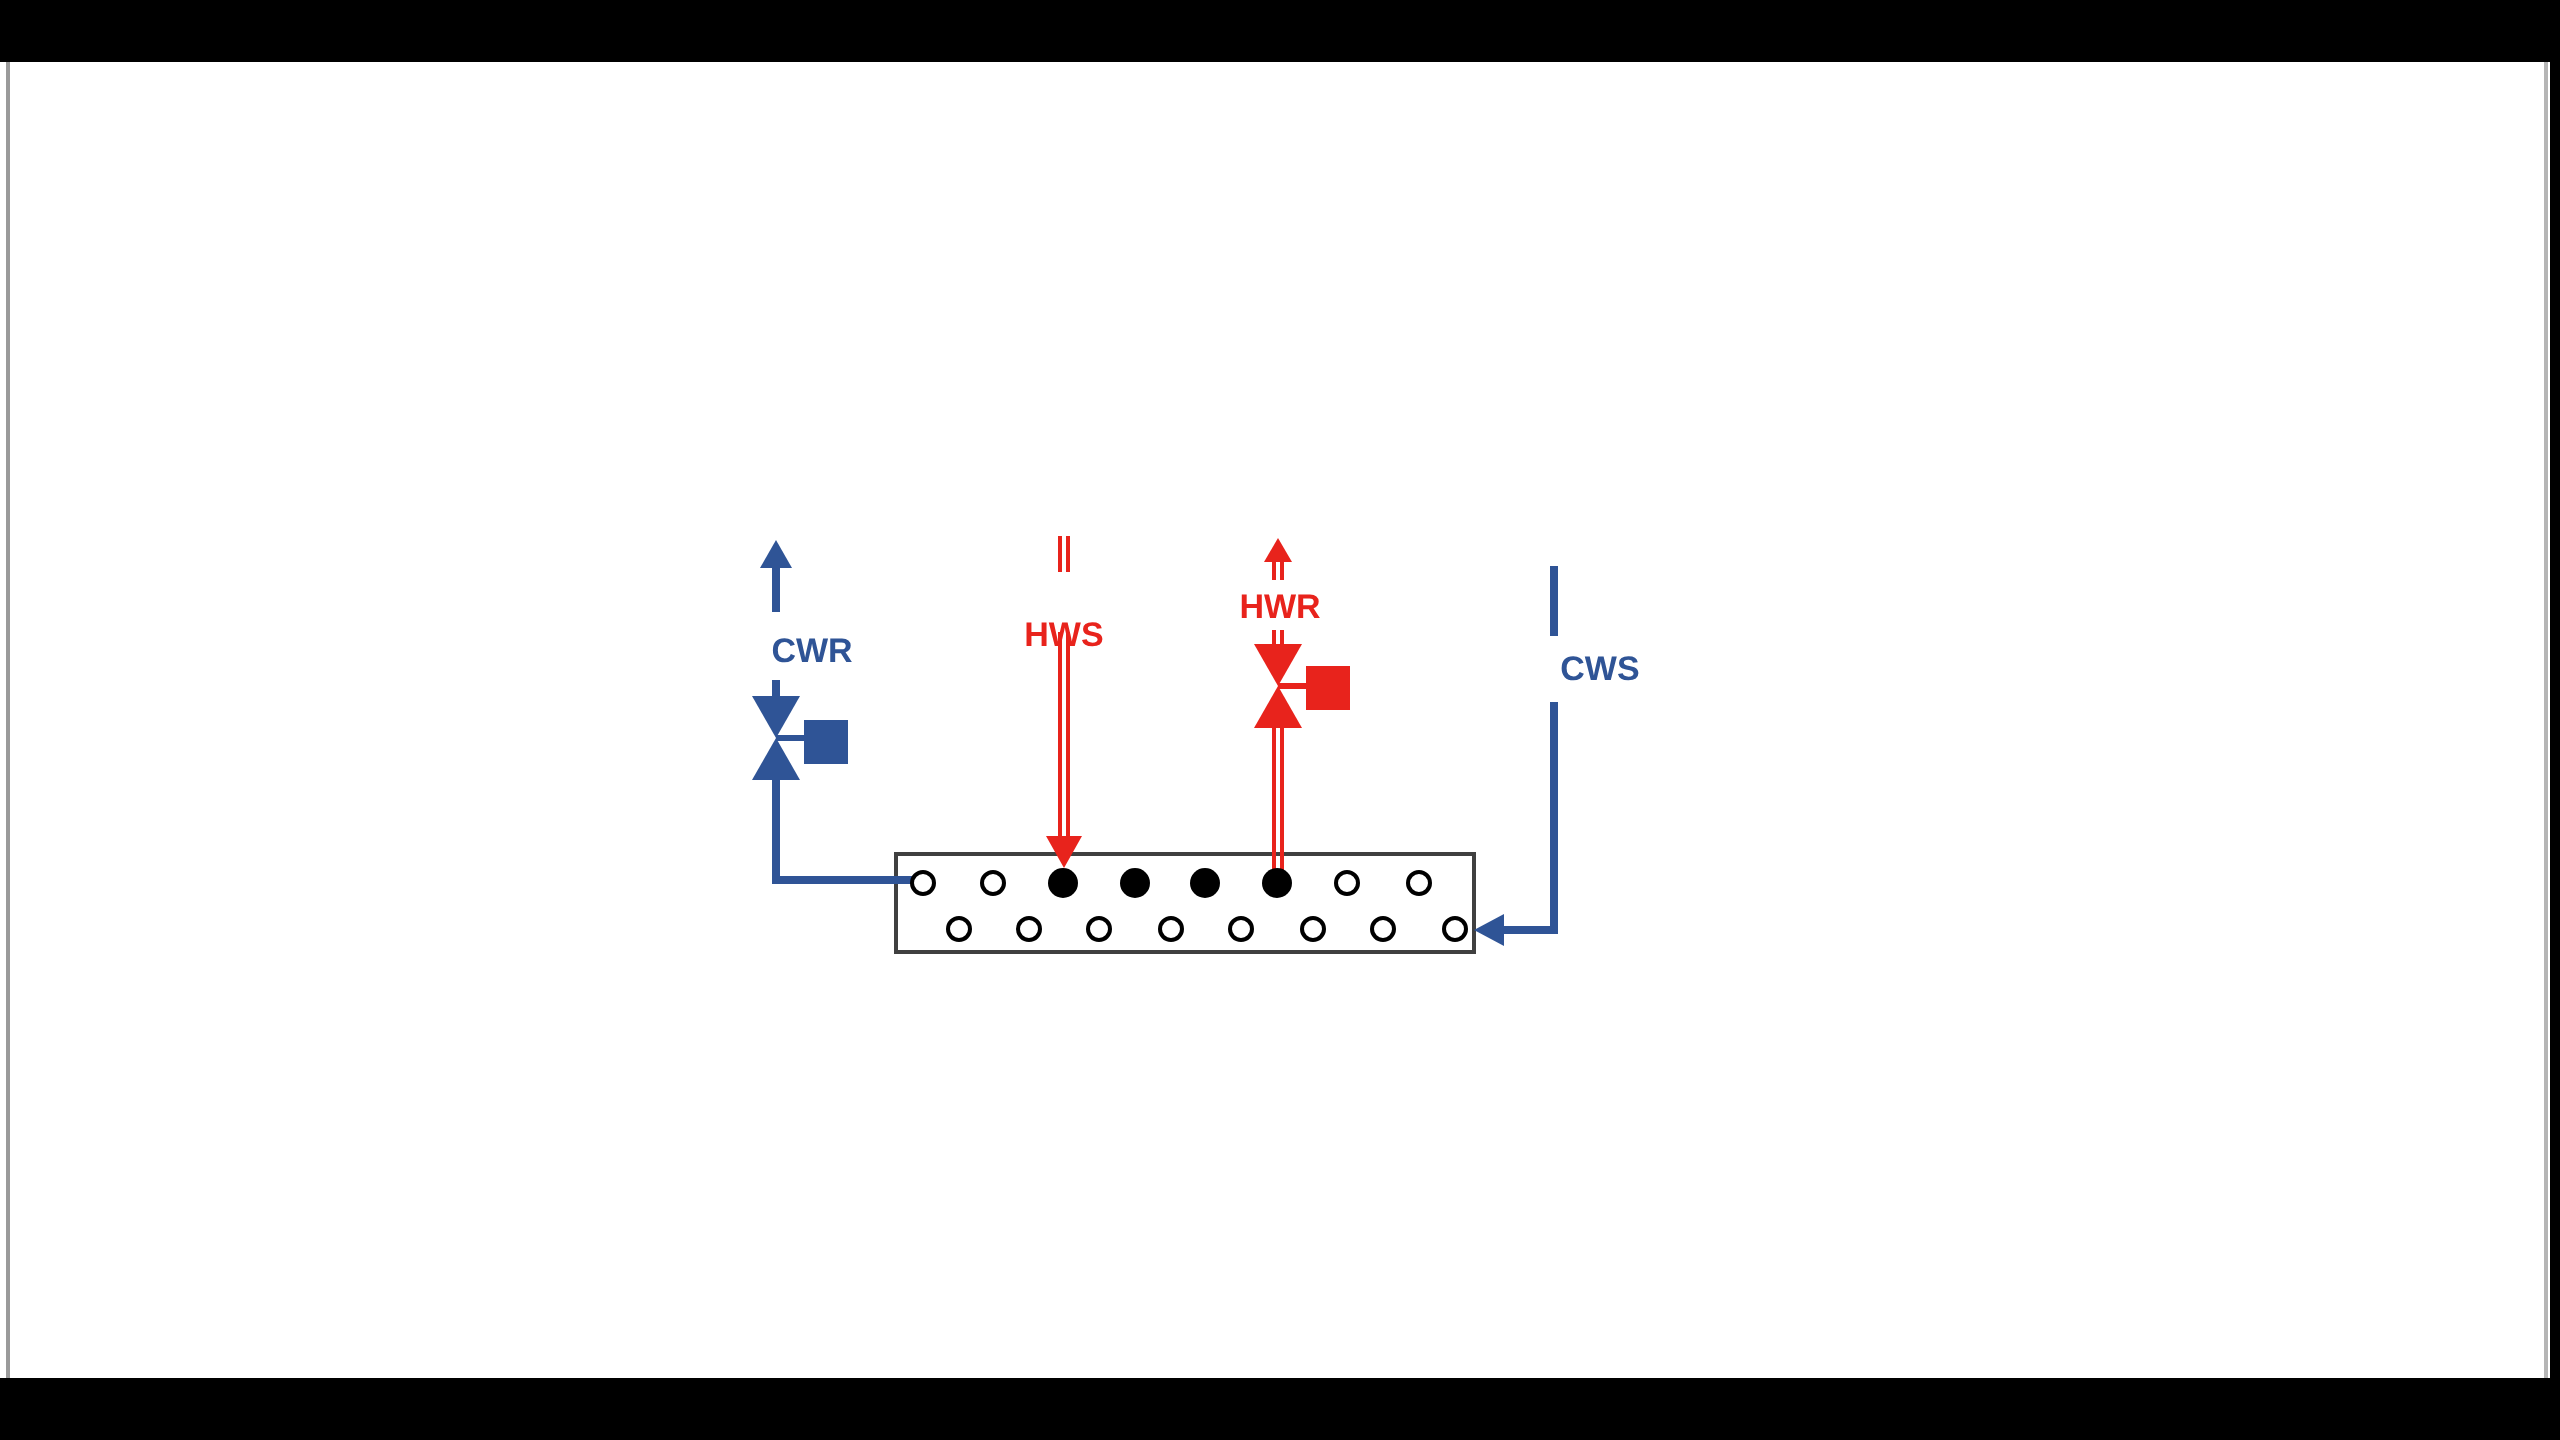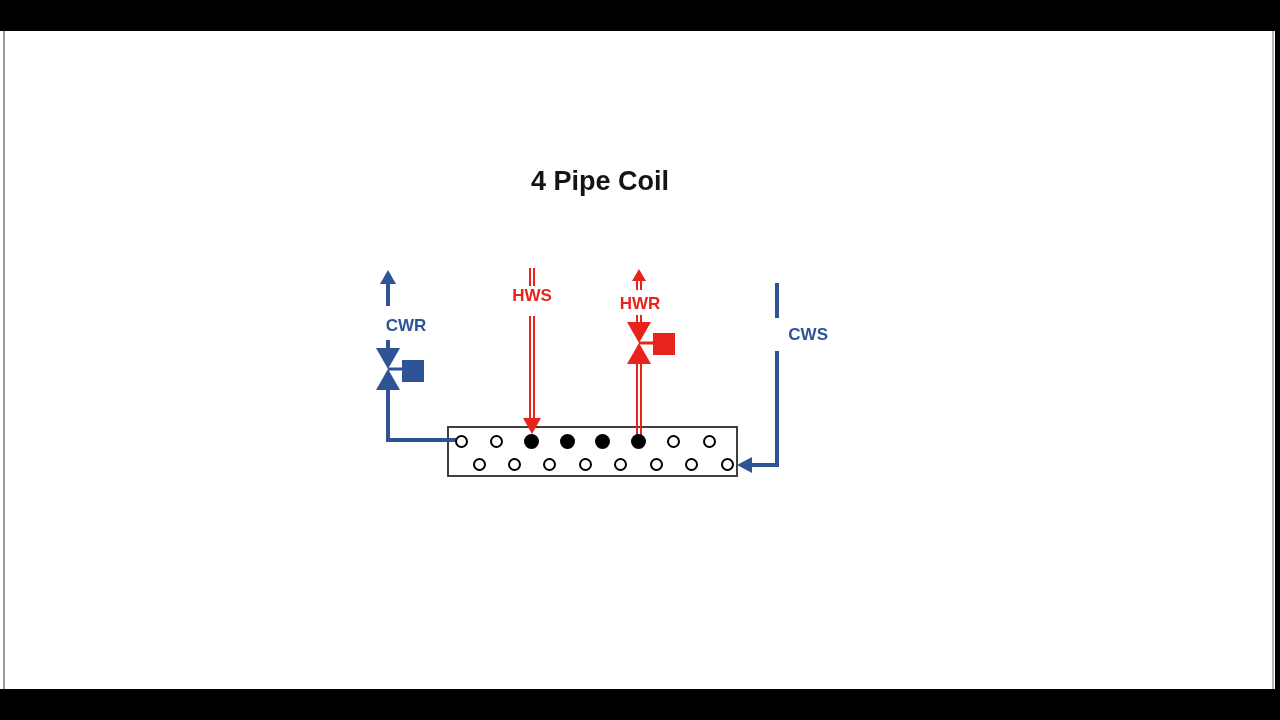--- a/index.html
+++ b/index.html
@@ -59,54 +59,53 @@
 </head>
 <body>
 
 <div class="stage" style="--cold: #2f5496; --hot: #e8231c; --coil-outline: #404040; --tube: #000000;">
 
   <div class="slide"></div>
   <div class="edge left"></div>
   <div class="edge right"></div>
   <div class="edge right-black"></div>
 
-  <div class="title">4 Pipe Coil</div>
 
   <div class="arrhead arr-up-cold" style="left:380px;top:270px;"></div>
   <div class="pipe" style="left:386px;top:282px;width:4px;height:24px;"></div>
   <div class="lbl cold" style="left:358px;top:316px;">CWR</div>
   <div class="pipe" style="left:386px;top:340px;width:4px;height:9px;"></div>
   <svg class="valve-svg cold" style="left:374px;top:347px;" width="52" height="44" viewBox="0 0 52 44">
     <polygon points="2,1 26,1 14,22" fill="currentColor"></polygon>
     <polygon points="14,22 2,43 26,43" fill="currentColor"></polygon>
     <line x1="14" y1="22" x2="30" y2="22" stroke="currentColor" stroke-width="3"></line>
     <rect x="28" y="13" width="22" height="22" fill="currentColor"></rect>
   </svg>
   <div class="pipe z3" style="left:386px;top:386px;width:4px;height:54px;"></div>
   <div class="pipe z3" style="left:386px;top:438px;width:70px;height:4px;"></div>
 
   <div class="dline" style="left:529px;top:268px;height:18px;"></div>
-  <div class="lbl hot" style="left:504px;top:286px;">HWS</div>
+  <div class="lbl hot" style="left:504px;top:308px;">HWS</div>
   <div class="dline z3" style="left:529px;top:316px;height:102px;"></div>
   <div class="arrhead arr-down-hot z3" style="left:523px;top:418px;"></div>
 
   <div class="arrhead arr-up-hot" style="left:632px;top:269px;"></div>
   <div class="dline" style="left:636px;top:280px;height:10px;"></div>
   <div class="lbl hot" style="left:612px;top:294px;">HWR</div>
   <div class="dline" style="left:636px;top:315px;height:8px;"></div>
   <svg class="valve-svg hot" style="left:624px;top:321px;" width="52" height="44" viewBox="0 0 52 44">
     <polygon points="3,1 27,1 15,22" fill="currentColor"></polygon>
     <polygon points="15,22 3,43 27,43" fill="currentColor"></polygon>
     <line x1="15" y1="22" x2="31" y2="22" stroke="currentColor" stroke-width="3"></line>
     <rect x="29" y="12" width="22" height="22" fill="currentColor"></rect>
   </svg>
   <div class="dline z3" style="left:636px;top:362px;height:76px;"></div>
 
   <div class="pipe" style="left:775px;top:283px;width:4px;height:35px;"></div>
-  <div class="lbl cold" style="left:752px;top:325px;text-align:right;">CWS</div>
+  <div class="lbl cold" style="left:752px;top:325px;">CWS</div>
   <div class="pipe" style="left:775px;top:351px;width:4px;height:116px;"></div>
   <div class="pipe z3" style="left:751px;top:463px;width:28px;height:4px;"></div>
   <div class="arrhead arr-left-cold z3" style="left:737px;top:457px;"></div>
 
   <div class="coil-box"></div>
   <div class="tubes">
       <div class="tube open" style="left: 454.5px; top: 434.5px;"></div>
       <div class="tube open" style="left: 489.93px; top: 434.5px;"></div>
       <div class="tube filled" style="left: 524.36px; top: 433.5px;"></div>
       <div class="tube filled" style="left: 559.79px; top: 433.5px;"></div>

